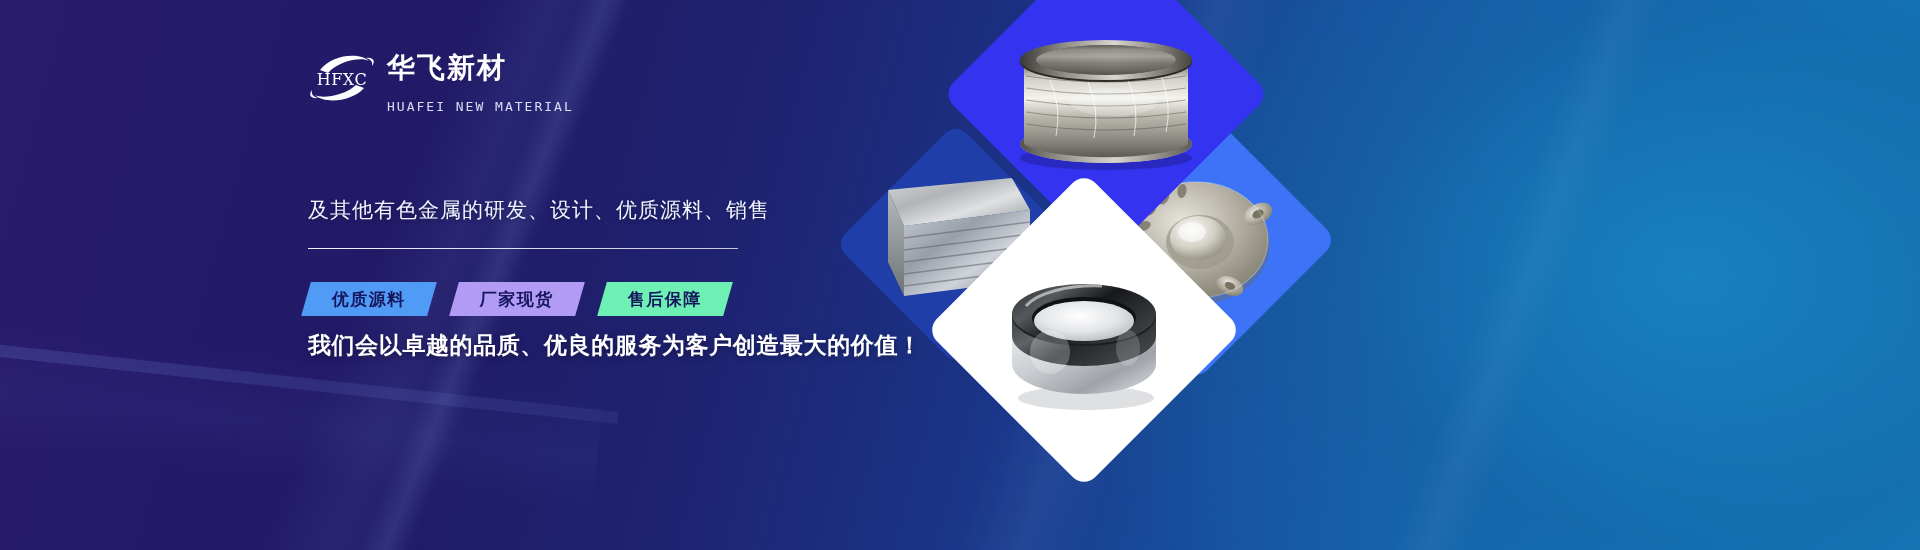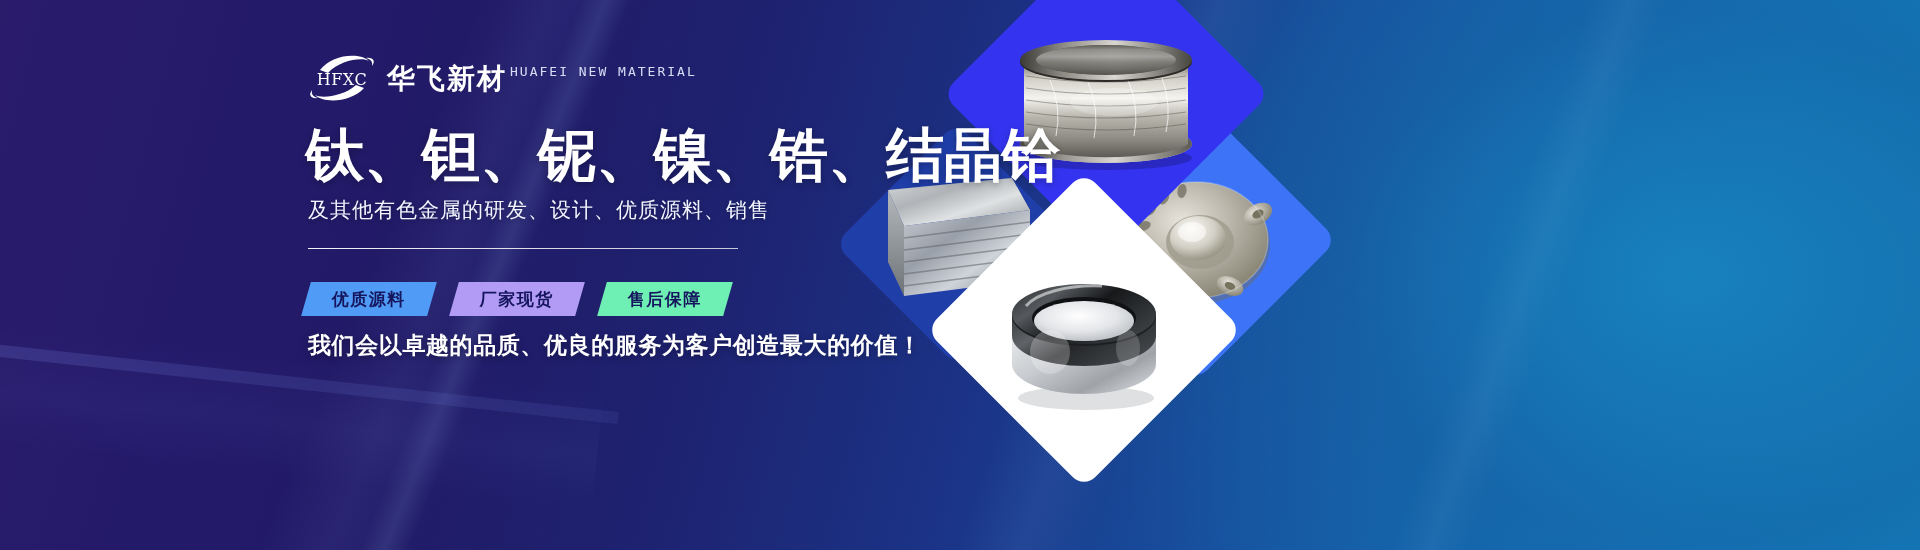--- a/index.html
+++ b/index.html
@@ -73,28 +73,28 @@
   #content {
     position:absolute;
     left:306px; top:0;
     width:700px; height:550px;
     z-index:8;
   }
 
   
   #logo {
     position:absolute; left:0; top:52px;
-    display:flex; align-items:center; gap:9px;
+    display:flex; align-items:flex-start; gap:9px;
   }
   #logo-mark {
     position:relative;
     width:72px; height:52px;
   }
   #logo-mark svg { display:block; }
-  #logo-words { display:flex; flex-direction:row; gap:3px; padding-top:2px; }
+  #logo-words { display:flex; flex-direction:column; gap:18px; padding-top:2px; }
   #logo-cn {
     font-family:"DejaVu Sans","Liberation Sans",sans-serif;
     font-size:28px; font-weight:700; color:#ffffff;
     letter-spacing:2px; line-height:1;
   }
   #logo-en {
     font-family:"DejaVu Sans Mono","Liberation Mono",monospace;
     font-size:13px; color:#e6ecff; letter-spacing:2.0px;
     line-height:1; opacity:.92; white-space:nowrap;
   }
@@ -389,21 +389,20 @@
           <path d="M12,46 C5,47 2,43 6,38 C5,43 8,45 12,46 Z" fill="#ffffff"></path>
           <text x="36" y="33" text-anchor="middle" font-family="'DejaVu Serif','Liberation Serif',serif" font-size="16" letter-spacing="0.5" fill="#ffffff">HFXC</text>
         </svg>
       </div>
       <div id="logo-words">
         <div id="logo-cn">华飞新材</div>
         <div id="logo-en">HUAFEI NEW MATERIAL</div>
       </div>
     </div>
 
-    <div id="headline">钛、钽、铌、镍、锆、结晶铪</div>
 
     <div id="subtitle">及其他有色金属的研发、设计、优质源料、销售</div>
 
     <div id="divider"></div>
 
     <div id="badges">
         <div class="badge" style="background: rgb(79, 155, 245);">
           <span style="color: rgb(22, 22, 94);">优质源料</span>
         </div>
         <div class="badge" style="background: rgb(177, 155, 245);">

